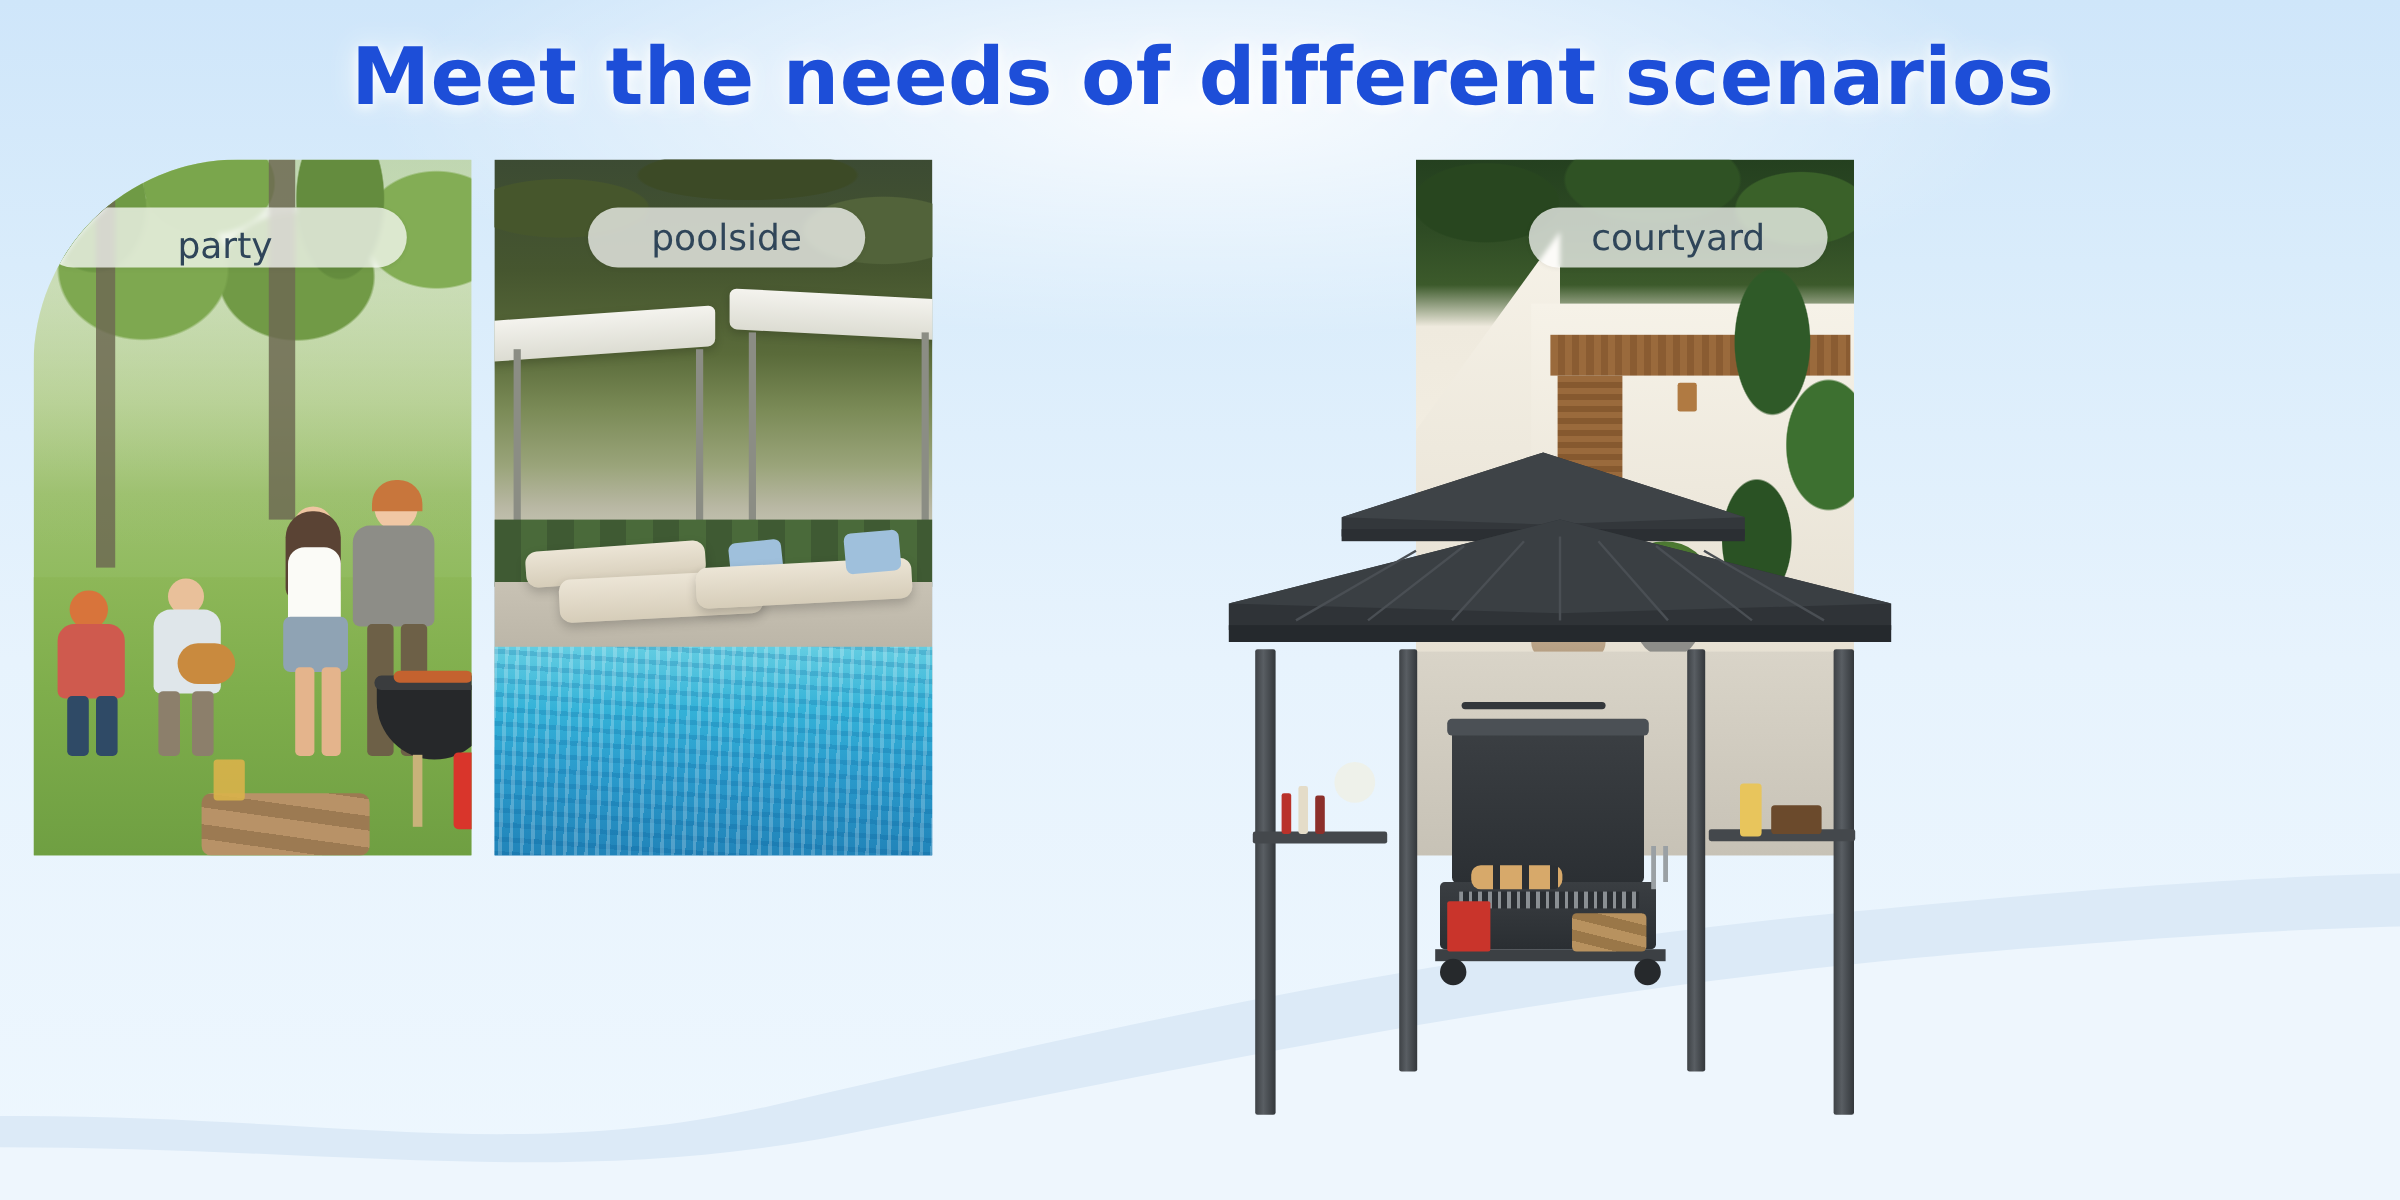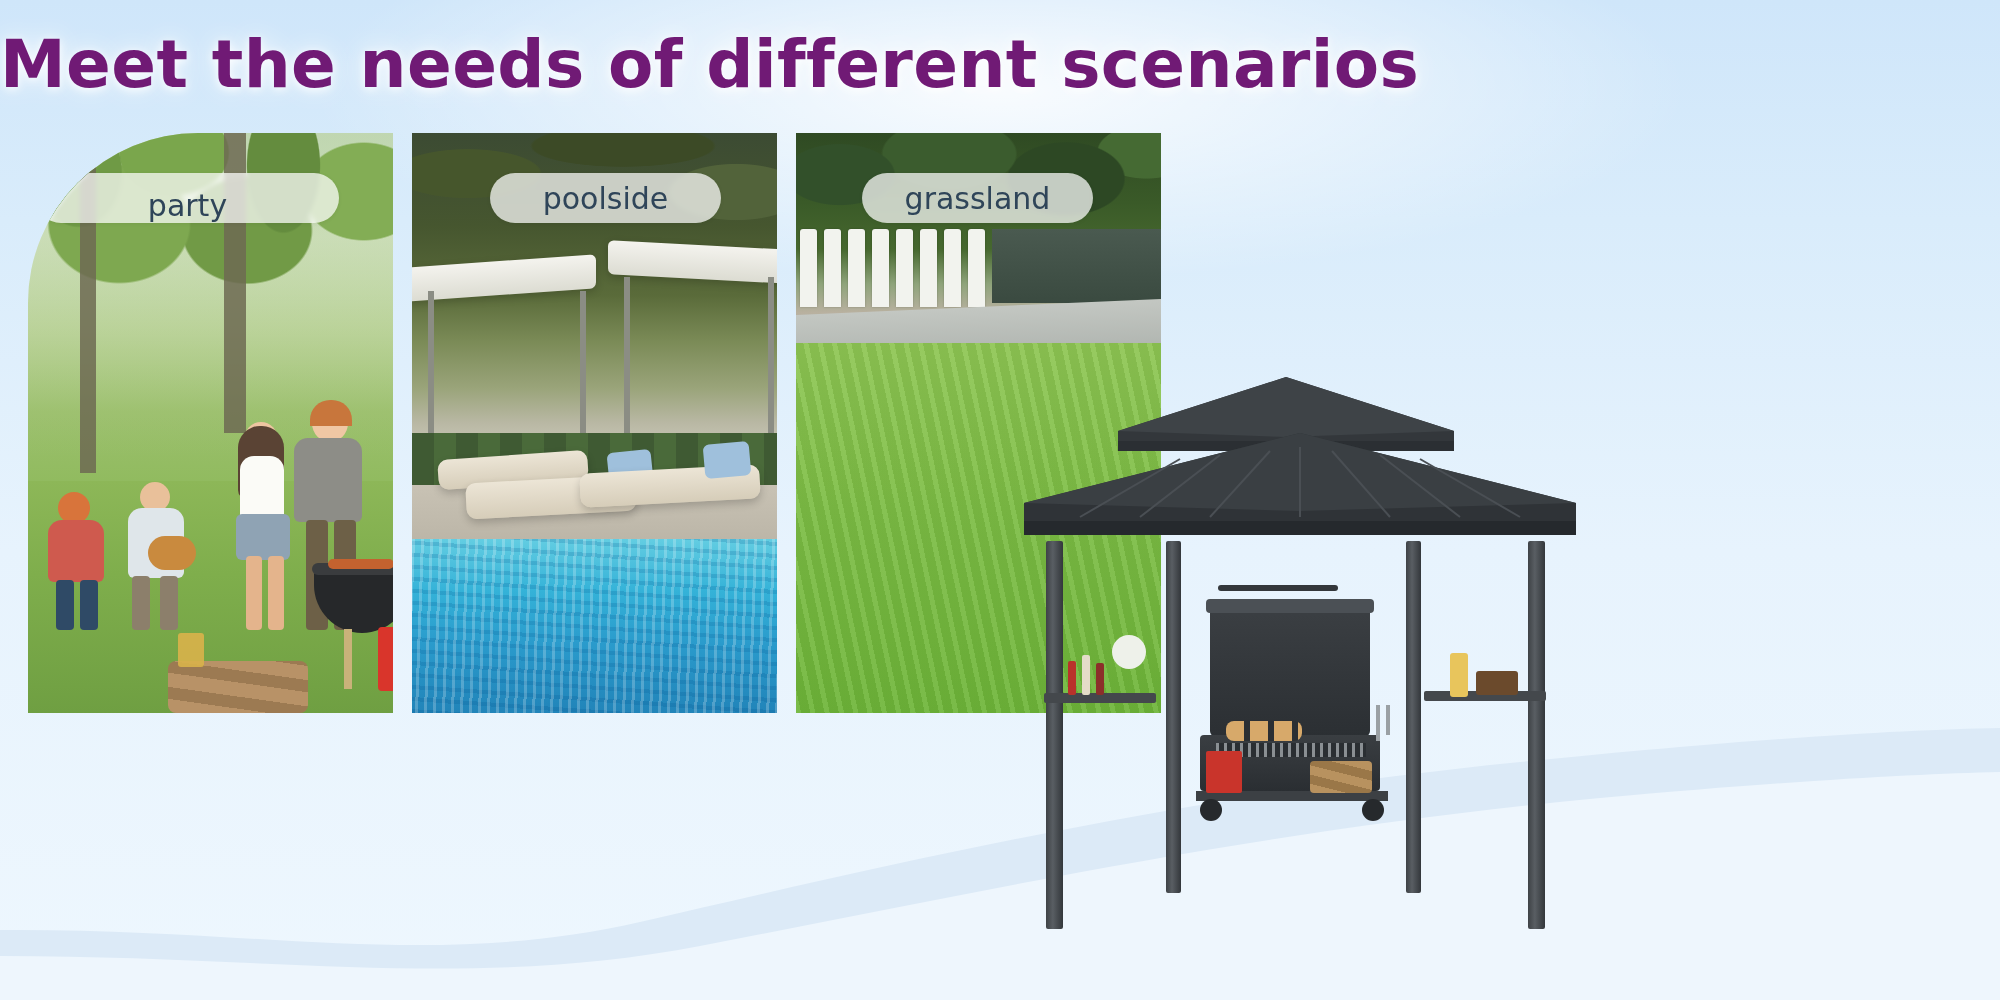--- a/index.html
+++ b/index.html
@@ -15,23 +15,23 @@
   .bg{position:absolute;inset:0;
       background:linear-gradient(180deg,#cfe6fa 0%,#d9ecfb 22%,#e7f3fd 55%,#eef7fe 100%);}
   .bg-glow{position:absolute;left:50%;top:-120px;transform:translateX(-50%);
       width:1500px;height:420px;border-radius:50%;
       background:radial-gradient(ellipse at center,rgba(255,255,255,.85),rgba(255,255,255,0) 65%);}
 
   
   .wave{position:absolute;left:0;bottom:0;width:2000px;height:330px;}
 
   
-  .title{position:absolute;top:26px;left:0;width:1712px;text-align:left;
+  .title{position:absolute;top:26px;left:0;width:1712px;text-align:right;
      font-size:66px;font-weight:bold;letter-spacing:.4px;
-     color:#701a75;text-shadow:0 2px 10px rgba(255,255,255,.95),0 0 26px rgba(255,255,255,.8);}
+     color:#1d4ed8;text-shadow:0 2px 10px rgba(255,255,255,.95),0 0 26px rgba(255,255,255,.8);}
 
   
   .panels{position:absolute;left:0;top:133px;width:2000px;height:790px;}
   .panel{position:absolute;top:0;overflow:hidden;}
   .panel .ph{position:absolute;inset:0;}
 
   .p1{left:28px;width:365px;height:580px;border-radius:170px 0 0 0;}
   .p2{left:412px;width:365px;height:580px;}
   .p3{left:796px;width:365px;height:580px;}
   .p4{left:1180px;width:365px;height:580px;}
@@ -211,51 +211,55 @@
         <div class="s2-lounger" style="left:168px;top:336px;width:180px;height:34px;transform:rotate(-3deg);"></div>
         <div class="s2-pillow" style="left:292px;top:310px;width:46px;height:34px;transform:rotate(-5deg);"></div>
         <div class="s2-coping" style="top:428px;"></div>
         <div class="s2-water"></div>
       </div>
       <div class="pill" style="left:78px;right:56px;justify-content:center;">
         <span>poolside</span>
       </div>
     </div>
 
-    <div class="panel p3">
-      <div class="ph sky s3-bg">
-
-        <div style="position:absolute;left:0;top:0;width:100%;height:104px;
+
+    <div class="panel p4">
+      <div class="ph sky s4-bg">
+        <div style="position:absolute;left:0;top:0;width:100%;height:120px;
              background:
-               radial-gradient(ellipse 90px 50px at 12% 40%,#32502a 0 60%,transparent 62%),
-               radial-gradient(ellipse 110px 56px at 42% 20%,#3b5c2e 0 60%,transparent 62%),
-               radial-gradient(ellipse 96px 60px at 74% 44%,#2d4824 0 60%,transparent 62%),
-               radial-gradient(ellipse 80px 44px at 96% 18%,#456a33 0 60%,transparent 62%);"></div>
-
-        <div class="s3-fence" style="top:96px;">
-          <div class="s3-picket" style="left:4px"></div>
-            <div class="s3-picket" style="left:28px"></div>
-          <div class="s3-picket" style="left:52px"></div>
-            <div class="s3-picket" style="left:76px"></div>
-          <div class="s3-picket" style="left:100px"></div>
-            <div class="s3-picket" style="left:124px"></div>
-          <div class="s3-picket" style="left:148px"></div>
-            <div class="s3-picket" style="left:172px"></div>
-        </div>
-        <div class="s3-dark-fence" style="left:196px;top:96px;width:170px;height:74px;"></div>
-
-        <div class="s3-walk" style="top:174px;height:54px;transform:skewY(-2.5deg);"></div>
-
-        <div class="s3-lawn" style="height:370px;"></div>
-      </div>
-      <div class="pill" style="left:66px;right:68px;">
-        <span>grassland</span>
+               radial-gradient(ellipse 100px 54px at 16% 30%,#28461f 0 60%,transparent 62%),
+               radial-gradient(ellipse 120px 60px at 54% 14%,#2f5224 0 60%,transparent 62%),
+               radial-gradient(ellipse 90px 50px at 88% 34%,#3a6129 0 60%,transparent 62%);"></div>
+
+        <div class="s4-wall" style="left:0;top:60px;width:120px;height:360px;
+             clip-path:polygon(0 46%,100% 0,100% 100%,0 100%);"></div>
+        <div class="s4-wall" style="left:96px;top:120px;width:280px;height:300px;"></div>
+        <div class="s4-wood" style="left:112px;top:146px;width:250px;height:34px;"></div>
+        <div style="position:absolute;left:118px;top:180px;width:54px;height:96px;
+             background:repeating-linear-gradient(180deg,#9a6a3c 0 5px,#86592f 5px 10px);"></div>
+        <div style="position:absolute;left:218px;top:186px;width:16px;height:24px;background:#b07a42;border-radius:2px;"></div>
+
+        <div class="s4-plant" style="left:86px;top:300px;width:86px;height:76px;background:radial-gradient(circle at 50% 40%,#4f7a33,#35592a);"></div>
+        <div class="s4-pot" style="left:96px;top:362px;width:62px;height:56px;"></div>
+        <div class="s4-plant" style="left:170px;top:318px;width:74px;height:62px;background:radial-gradient(circle at 50% 40%,#588a38,#3c6129);"></div>
+        <div class="s4-pot" style="left:184px;top:366px;width:52px;height:48px;border-radius:24px;background:#8d8d89;"></div>
+
+        <div style="position:absolute;right:-10px;top:86px;width:130px;height:330px;
+             background:
+               radial-gradient(ellipse 50px 96px at 40% 20%,#2f5a28 0 62%,transparent 64%),
+               radial-gradient(ellipse 56px 86px at 76% 46%,#3d7030 0 62%,transparent 64%),
+               radial-gradient(ellipse 46px 80px at 30% 70%,#2a5224 0 62%,transparent 64%);"></div>
+
+        <div style="position:absolute;left:250px;top:378px;width:120px;height:24px;background:#ddd8cc;border-radius:4px;"></div>
+        <div class="s4-floor" style="height:170px;"></div>
+      </div>
+      <div class="pill" style="left:94px;right:22px;">
+        <span>courtyard</span>
       </div>
     </div>
-
   </div>
 
   <svg class="wave" viewBox="0 0 2000 330" preserveAspectRatio="none">
     <path d="M0,330 L0,260 C 260,258 430,300 640,252 C 900,192 1180,126 1520,92 C 1760,68 1900,60 2000,58 L2000,330 Z" fill="#dceaf7"></path>
     <path d="M0,330 L0,286 C 280,286 470,320 700,276 C 980,222 1260,160 1600,128 C 1800,110 1920,104 2000,102 L2000,330 Z" fill="#eef6fd"></path>
   </svg>
 
   <div class="gazebo">
 
     <svg style="position:absolute;left:96px;top:-80px;width:340px;height:86px;" viewBox="0 0 340 86">

